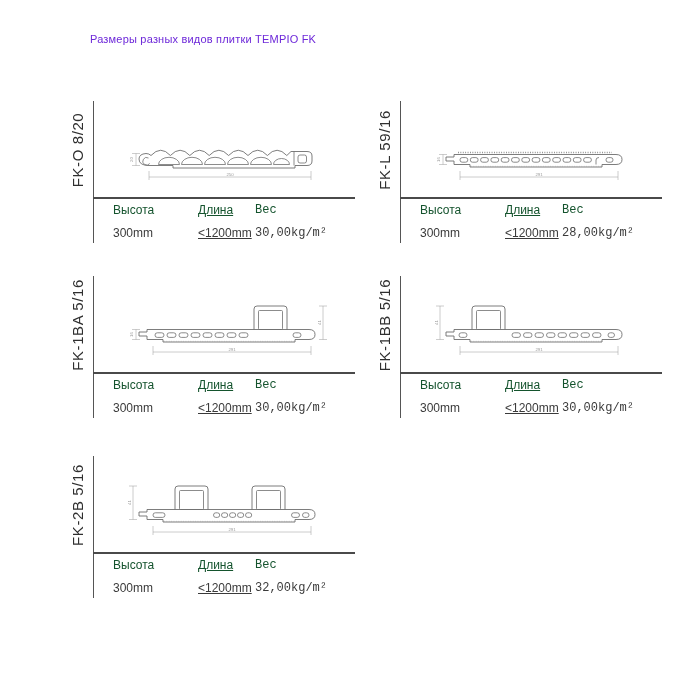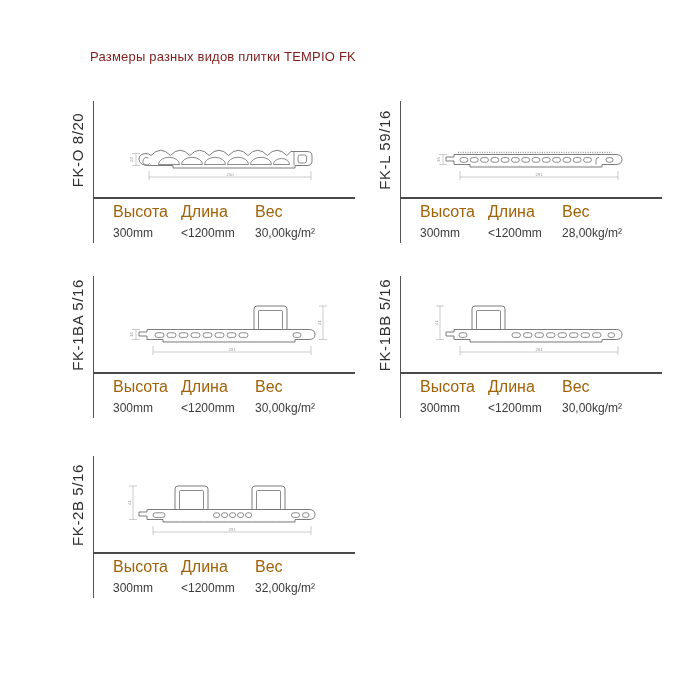--- a/index.html
+++ b/index.html
@@ -1,45 +1,45 @@
 <!DOCTYPE html>
 <html><head>
 <meta charset="utf-8">
 <style>
   html,body{margin:0;padding:0;}
   body{
     width:700px;height:700px;background:#ffffff;position:relative;overflow:hidden;
     font-family:"Liberation Sans","DejaVu Sans",sans-serif;color:#3a3a3a;
   }
   .page-title{
-    position:absolute;left:90px;top:49px;font-size:13px;letter-spacing:.2px;color:#7f1d1d;
+    position:absolute;left:90px;top:33px;font-size:11px;letter-spacing:.2px;color:#6d28d9;
   }
   .section{position:absolute;width:300px;height:150px;}
   .sec-1{left:65px;top:97px;}
   .sec-2{left:372px;top:97px;}
   .sec-3{left:65px;top:272px;}
   .sec-4{left:372px;top:272px;}
   .sec-5{left:65px;top:452px;}
   .vline{
     position:absolute;left:28px;top:4px;width:1px;height:142px;background:#555;
   }
   .divider{
     position:absolute;left:28px;top:100px;width:262px;height:1.5px;background:#4a4a4a;
   }
   .vlabel{
     position:absolute;left:-42px;top:44px;width:110px;height:18px;
     transform:rotate(-90deg);text-align:center;
     font-size:15px;letter-spacing:.6px;color:#2f2f2f;font-weight:500;white-space:nowrap;
   }
   .drawing{position:absolute;left:24px;top:4px;width:270px;height:95px;}
   .trow{position:absolute;left:0;width:100%;height:16px;}
-  .t-head{top:106px;font-size:16px;color:#a16207;}
+  .t-head{top:106px;font-size:12px;color:#14532d;}
   .t-vals{top:129px;font-size:12px;color:#3a3a3a;}
   .trow span{position:absolute;white-space:nowrap;}
-  .c1{left:48px;} .c2{left:116px;} .c3{left:190px;}
+  .c1{left:48px;} .c2{left:133px;text-decoration:underline;} .c3{left:190px;font-family:Liberation Mono, monospace;}
   
   .p{fill:none;stroke:#6e6e6e;stroke-width:.9;stroke-linejoin:round;}
   .c{fill:none;stroke:#6e6e6e;stroke-width:.8;}
   .d{fill:none;stroke:#a3a3a3;stroke-width:.55;}
   .dt{fill:#9a9a9a;font-size:4.3px;}
   .tx{fill:none;stroke:#8a8a8a;stroke-width:1.5;stroke-dasharray:.9,1.5;}
   .tx2{fill:none;stroke:#9a9a9a;stroke-width:.5;stroke-dasharray:.8,1.6;}
 </style>
 </head>
 <body>

